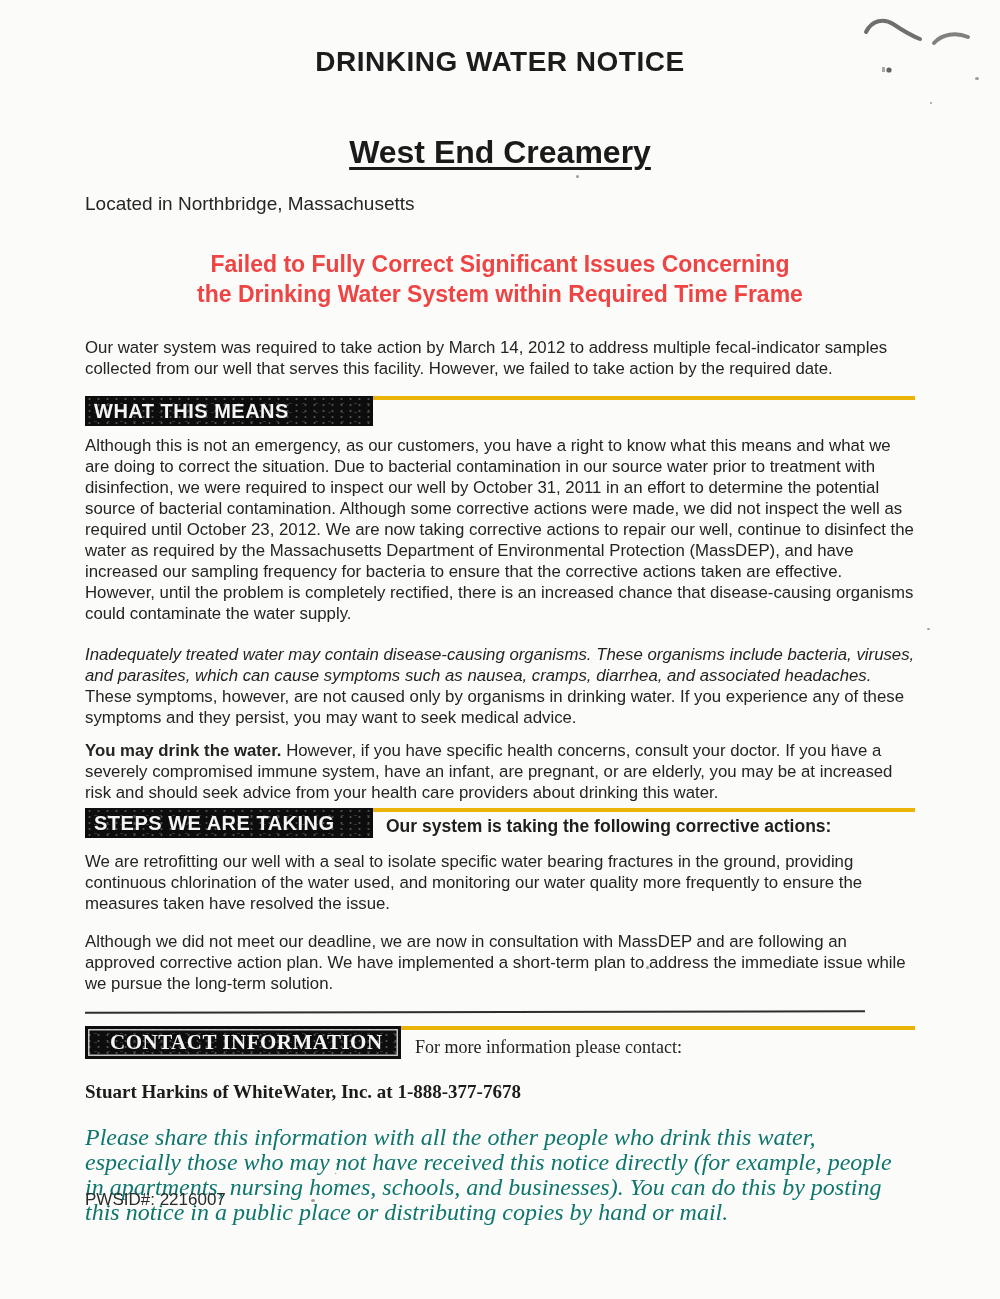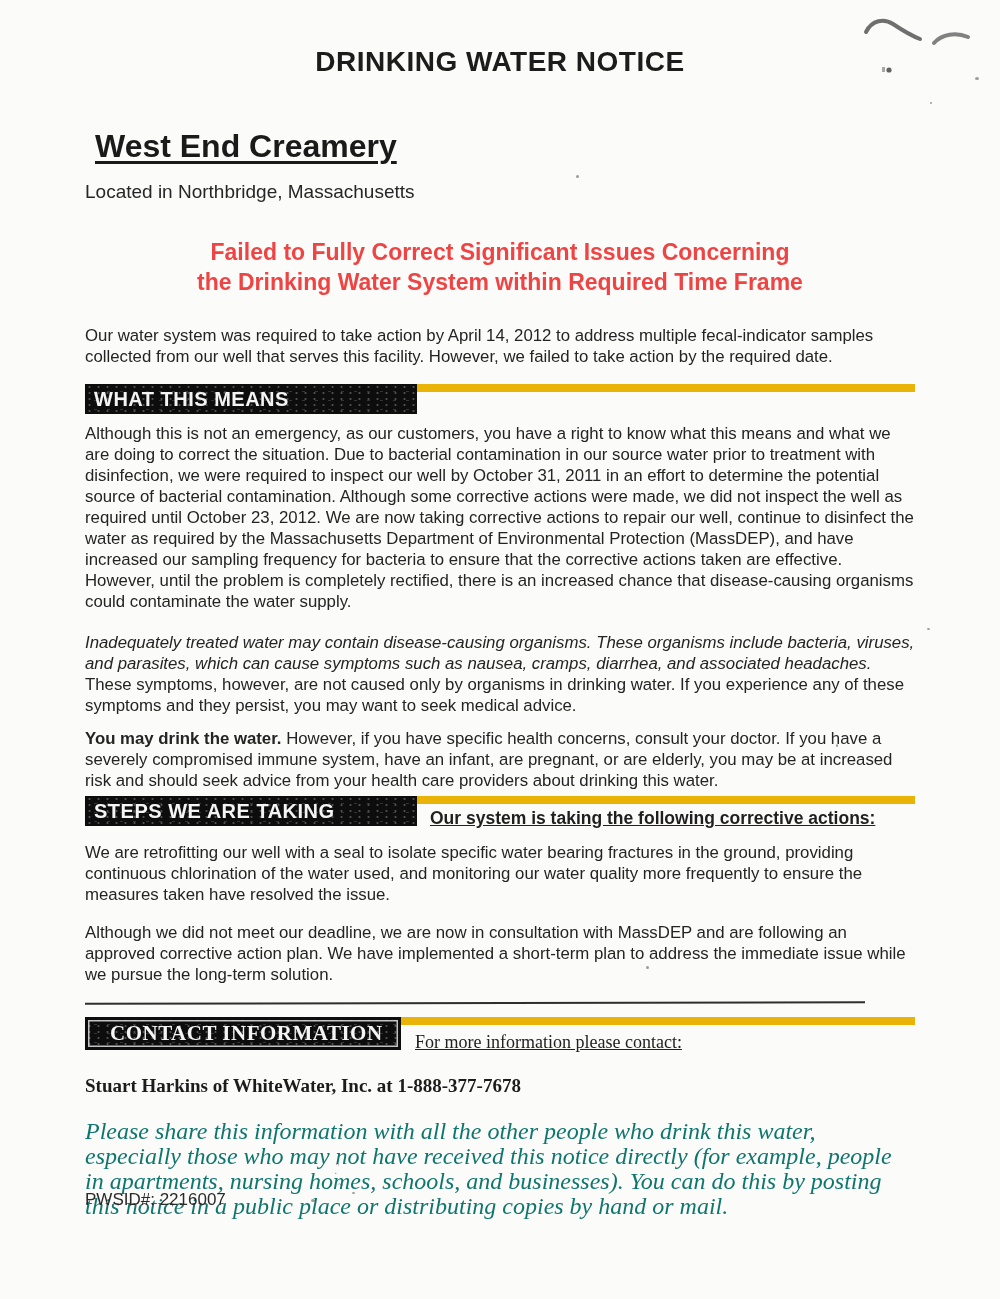--- a/index.html
+++ b/index.html
@@ -24,22 +24,23 @@
   .doc-title {
     margin: 0;
     padding-top: 46px;
     text-align: center;
     font-size: 28px;
     font-weight: bold;
     letter-spacing: 0.5px;
     color: #1c1c1c;
   }
   .system-name {
-    margin: 10px;
+    margin: 16px;
     padding-top: 40px;
+    text-align: center;
     font-size: 32px;
     font-weight: bold;
     color: #1a1a1a;
   }
   .system-name .underlined {
     text-decoration: underline;
     text-decoration-thickness: 3px;
     text-underline-offset: 4px;
   }
   .system-location {
@@ -89,42 +90,41 @@
       radial-gradient(rgba(255,255,255,0.28) 1px, transparent 1.4px),
       radial-gradient(rgba(255,255,255,0.16) 1px, transparent 1.4px);
     background-size: 9px 6px, 13px 9px;
     background-position: 0 0, 4px 3px;
     color: #f4f4f4;
     font-weight: bold;
     white-space: nowrap;
     box-sizing: border-box;
   }
   .blackbox-sans {
-    width: 332px;
+    width: 288px;
     height: 30px;
     line-height: 30px;
     padding-left: 9px;
     font-size: 20px;
     letter-spacing: 0.5px;
   }
   .blackbox-serif {
     width: 316px;
     height: 33px;
     line-height: 33px;
     padding-left: 25px;
     font-family: "Liberation Serif", serif;
     font-size: 21px;
     letter-spacing: 0.5px;
     box-shadow: inset 0 0 0 3px #0d0d0d, inset 0 0 0 4.5px rgba(255,255,255,0.75);
   }
   .bar-rest {
     flex: 1 1 auto;
-    border-top: 8px solid #eab308;
+    border-top: 4px solid #eab308;
     min-height: 1px;
-    text-decoration: underline;
   }
   .bar-rest-label {
     padding: 4px 0 0 13px;
     font-size: 17.5px;
     font-weight: bold;
     color: #1f1f1f;
   }
   .bar-rest-label-serif {
     padding: 7px 0 0 14px;
     font-family: "Liberation Serif", serif;
@@ -230,21 +230,21 @@
 
     <h2 class="system-name"><span class="underlined">West End Creamery</span></h2>
 
     <div class="system-location">Located in Northbridge, Massachusetts</div>
 
     <h3 class="violation-heading">
       <span>Failed to Fully Correct Significant Issues Concerning</span><br>
       <span>the Drinking Water System within Required Time Frame</span>
     </h3>
 
-    <p class="para intro">Our water system was required to take action by April 14, 2012 to address multiple fecal-indicator samples collected from our well that serves this facility.  However, we failed to take action by the required date.</p>
+    <p class="para intro">Our water system was required to take action by March 14, 2012 to address multiple fecal-indicator samples collected from our well that serves this facility.  However, we failed to take action by the required date.</p>
 
     <div class="bar bar-wtm">
       <span class="blackbox blackbox-sans">WHAT THIS MEANS</span>
       <span class="bar-rest"></span>
     </div>
 
     <p class="para wtm-para">Although this is not an emergency, as our customers, you have a right to know what this means and what we are doing to correct the situation.  Due to bacterial contamination in our source water prior to treatment with disinfection, we were required to inspect our well by October 31, 2011 in an effort to determine the potential source of bacterial contamination.  Although some corrective actions were made, we did not inspect the well as required until October 23, 2012.  We are now taking corrective actions to repair our well, continue to disinfect the water as required by the Massachusetts Department of Environmental Protection (MassDEP), and have increased our sampling frequency for bacteria to ensure that the corrective actions taken are effective.  However, until the problem is completely rectified, there is an increased chance that disease-causing organisms could contaminate the water supply.</p>
 
     <p class="para sym-para"><span class="italic-lead">Inadequately treated water may contain disease-causing organisms. These organisms include bacteria, viruses, and parasites, which can cause symptoms such as nausea, cramps, diarrhea, and associated headaches.</span><span> These symptoms, however, are not caused only by organisms in drinking water. If you experience any of these symptoms and they persist, you may want to seek medical advice.</span></p>
 

